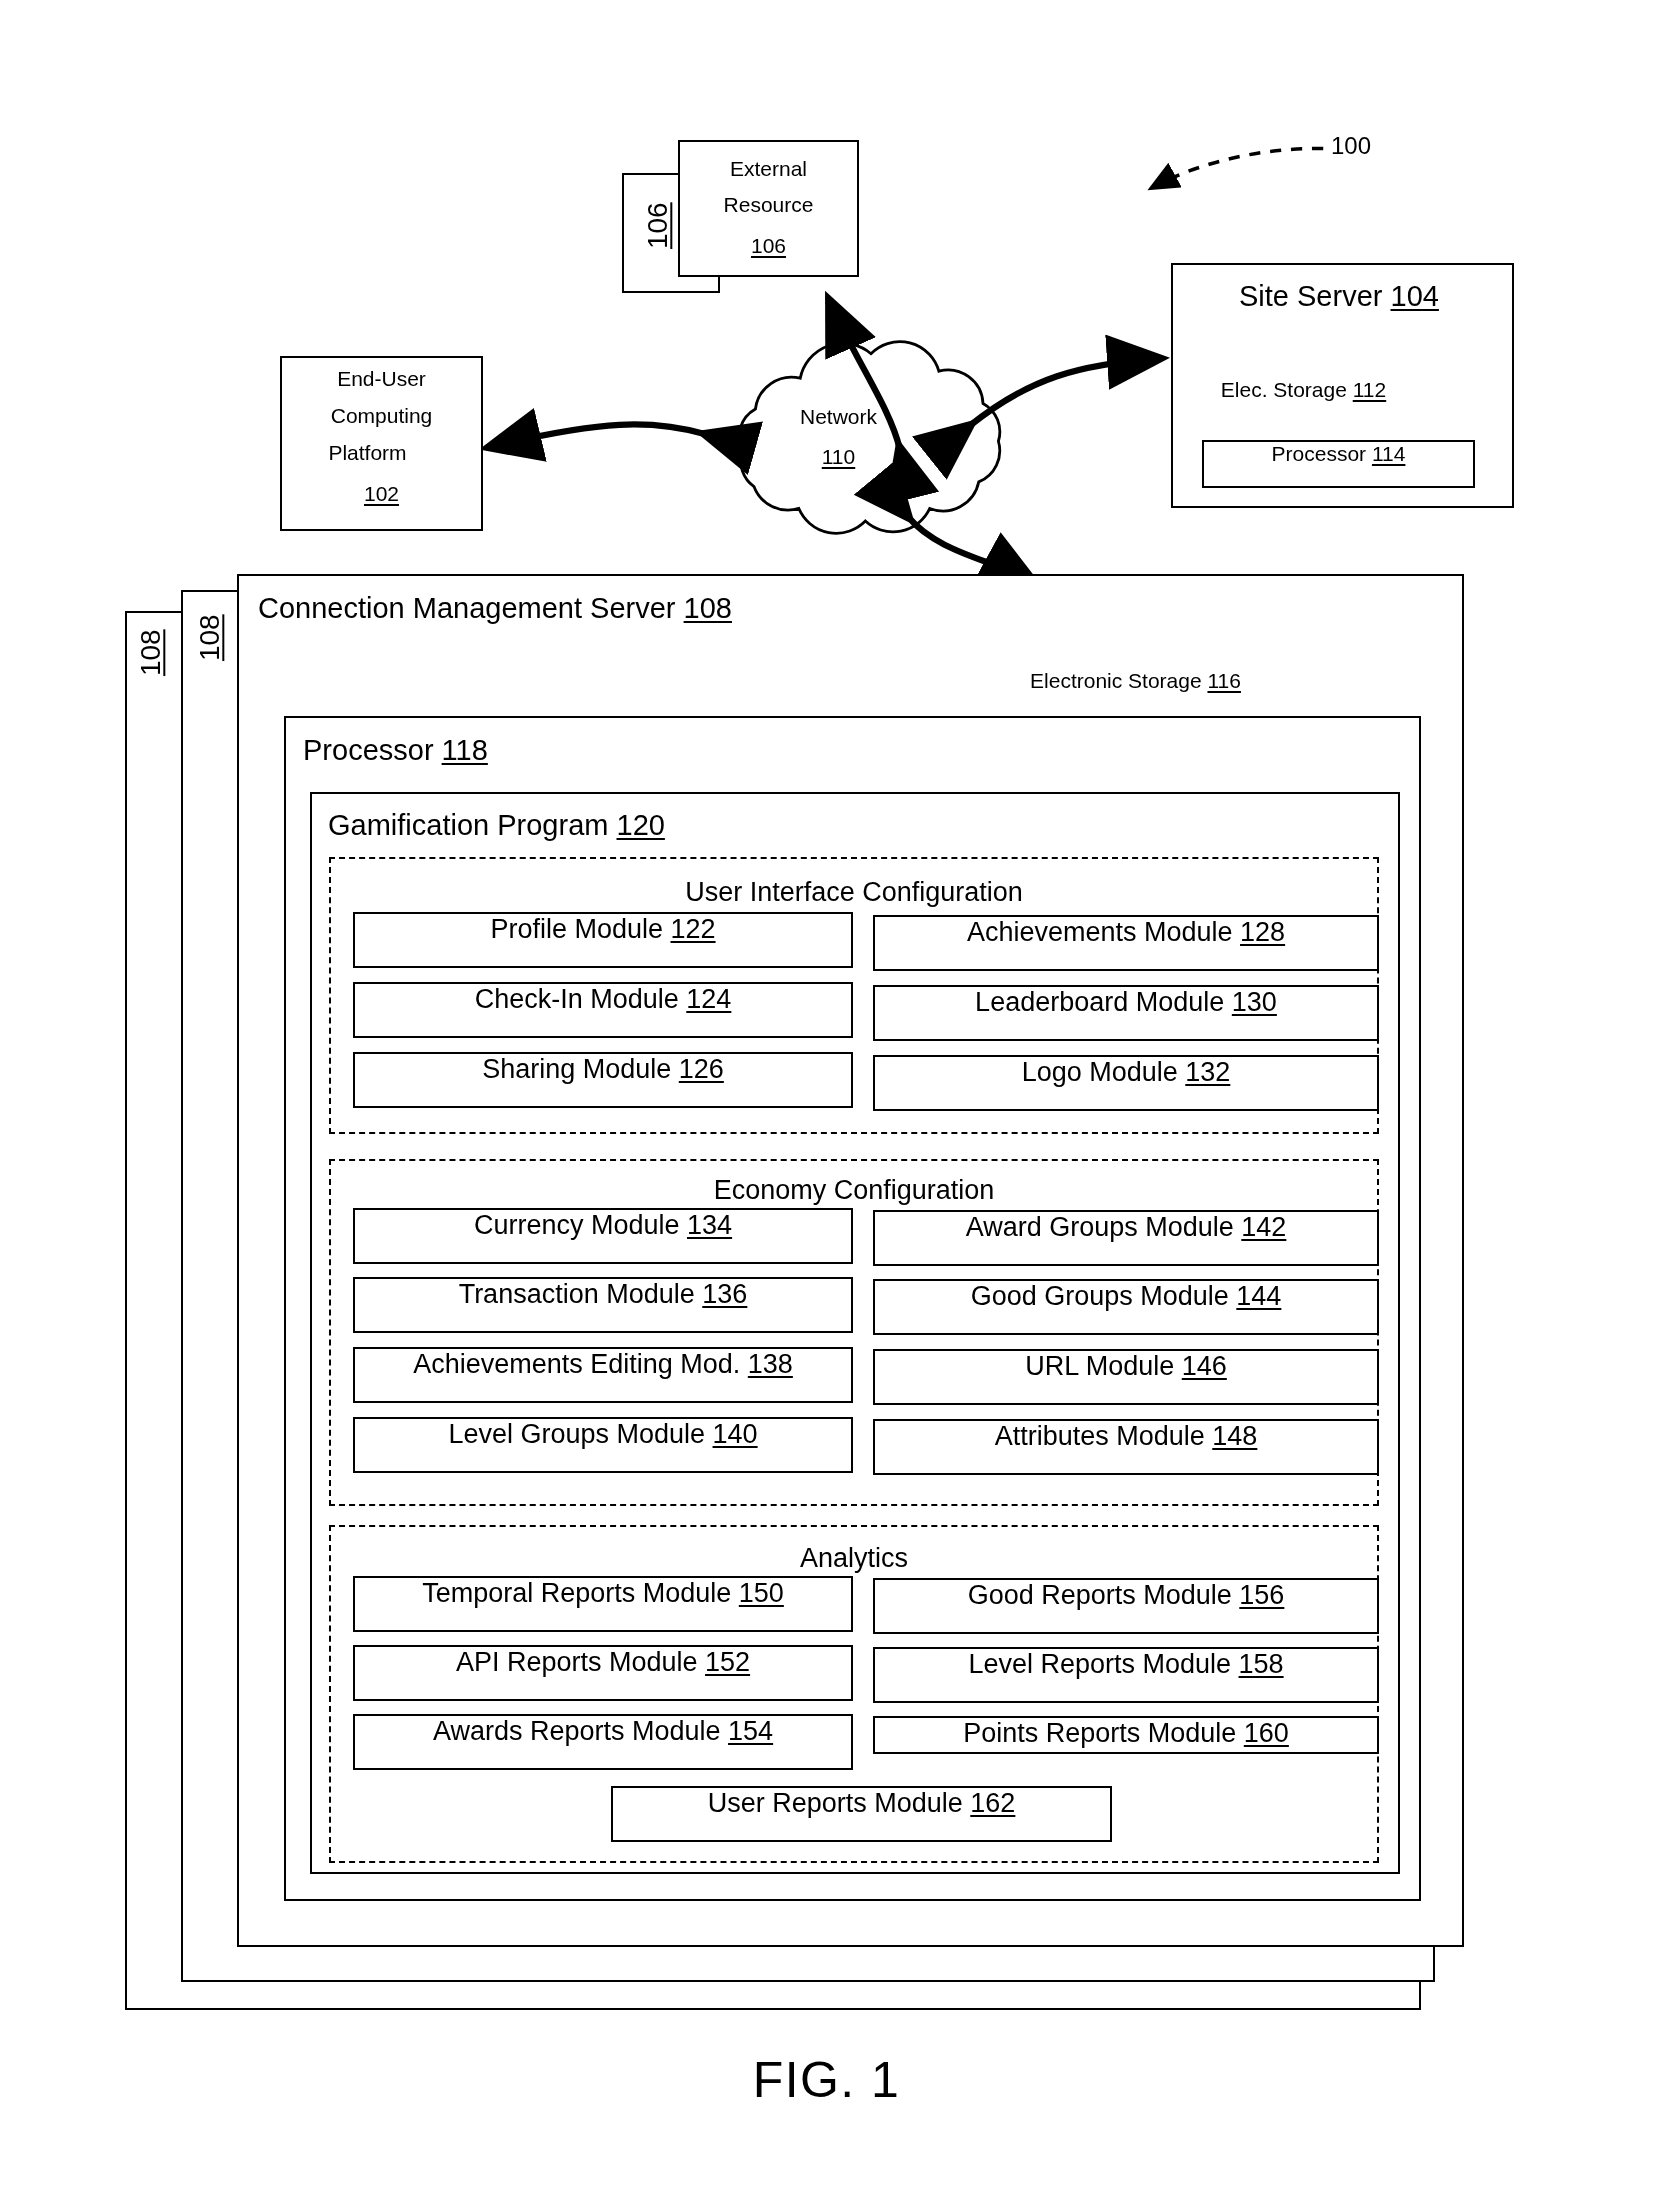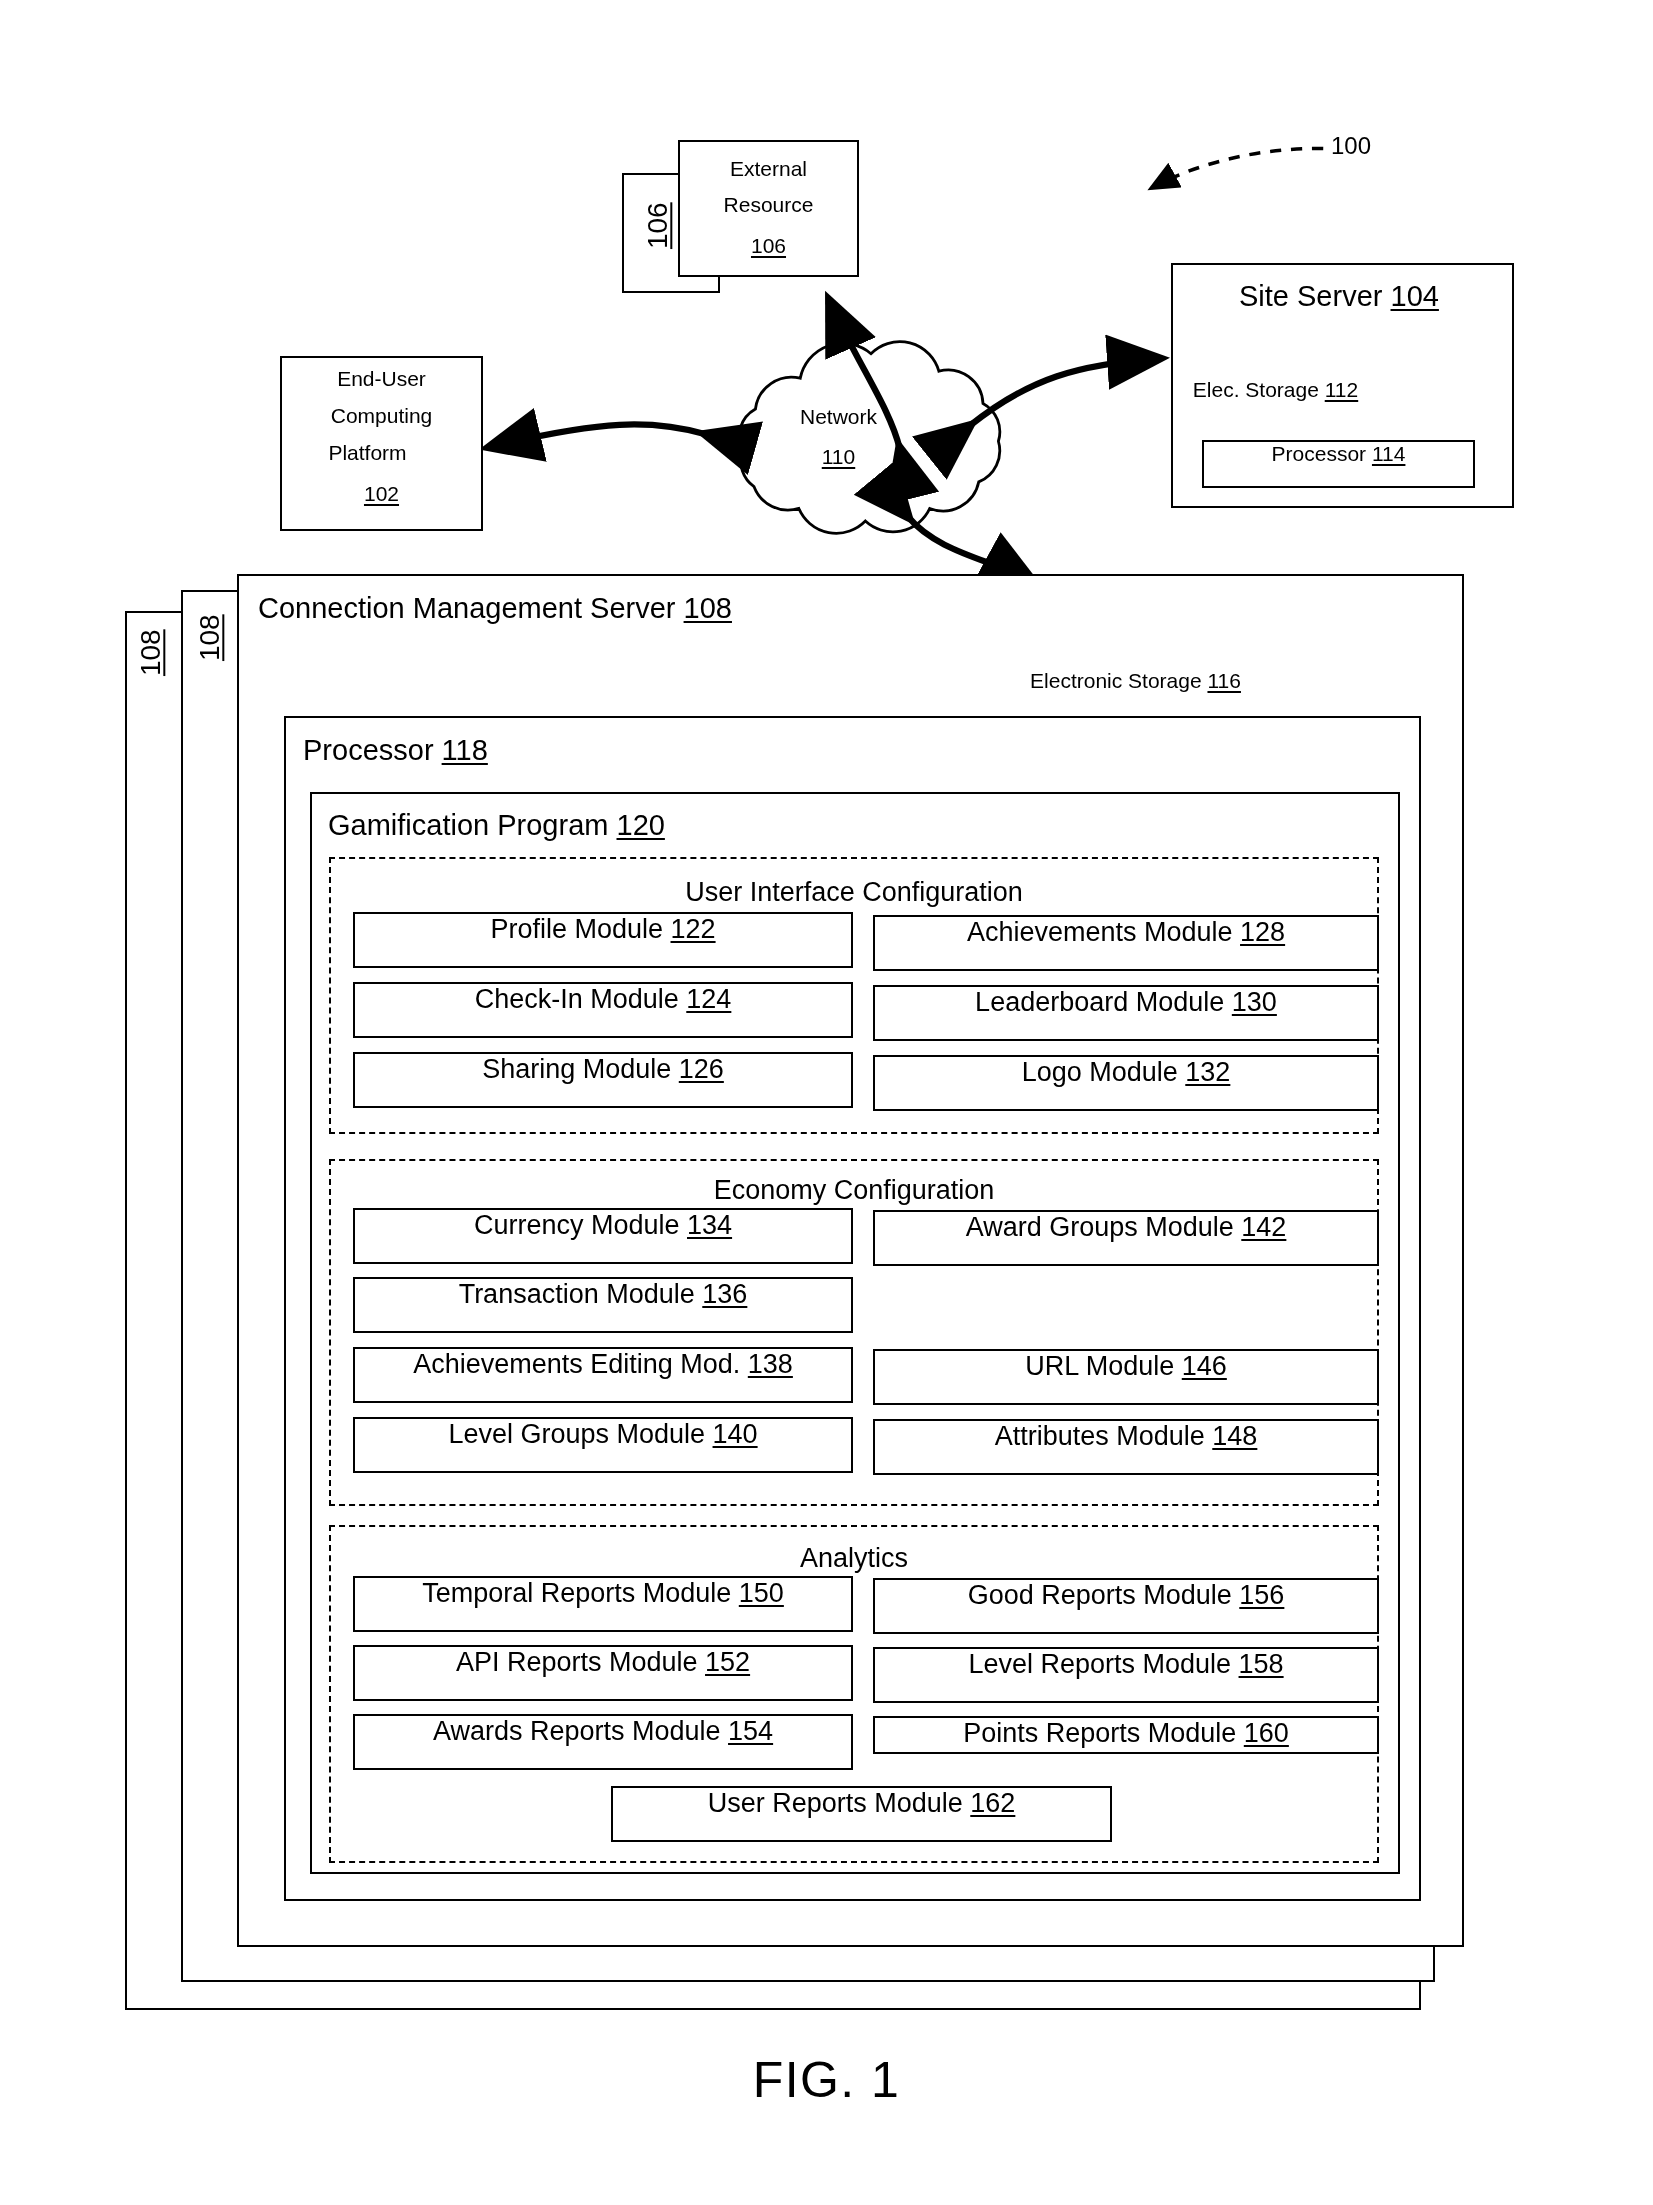--- a/index.html
+++ b/index.html
@@ -161,21 +161,21 @@
 
   <div class="lbl t-node" style="left:744px; top:405px; width:189px; text-align:center;">Network</div>
   <div class="lbl t-node u" style="left:744px; top:445px; width:189px; text-align:center;">110</div>
 
   <div class="box" style="left:1171px; top:263px; width:343px; height:245px;"></div>
   <div class="lbl t-hdr" style="left:1211px; top:280px;margin-left:28px;">
     <span>Site Server</span>
     <span class="u">104</span>
   </div>
 
-  <div class="lbl t-node" style="left:1174px; top:378px; width:203px; text-align:center;">
+  <div class="lbl t-node" style="left:1202px; top:378px; width:203px; text-align:center;">
     <span>Elec. Storage</span>
     <span class="u">112</span>
   </div>
 
   <div class="plainbox ctr" style="left:1202px; top:440px; width:273px; height:48px;">
     <span class="t-node">
       <span>Processor</span>
       <span class="u">114</span>
     </span>
   </div>
@@ -277,20 +277,26 @@
       <span class="u">140</span>
     </span>
   </div>
 
   <div class="plainbox ctr" style="left:873px; top:1210px; width:506px; height:56px;">
     <span class="t-mod">
       <span>Award Groups Module</span>
       <span class="u">142</span>
     </span>
   </div>
+  <div class="plainbox ctr" style="left:873px; top:1279px; width:506px; height:56px;">
+    <span class="t-mod">
+      <span>Good Groups Module</span>
+      <span class="u">144</span>
+    </span>
+  </div>
   <div class="plainbox ctr" style="left:873px; top:1349px; width:506px; height:56px;">
     <span class="t-mod">
       <span>URL Module</span>
       <span class="u">146</span>
     </span>
   </div>
   <div class="plainbox ctr" style="left:873px; top:1419px; width:506px; height:56px;">
     <span class="t-mod">
       <span>Attributes Module</span>
       <span class="u">148</span>

